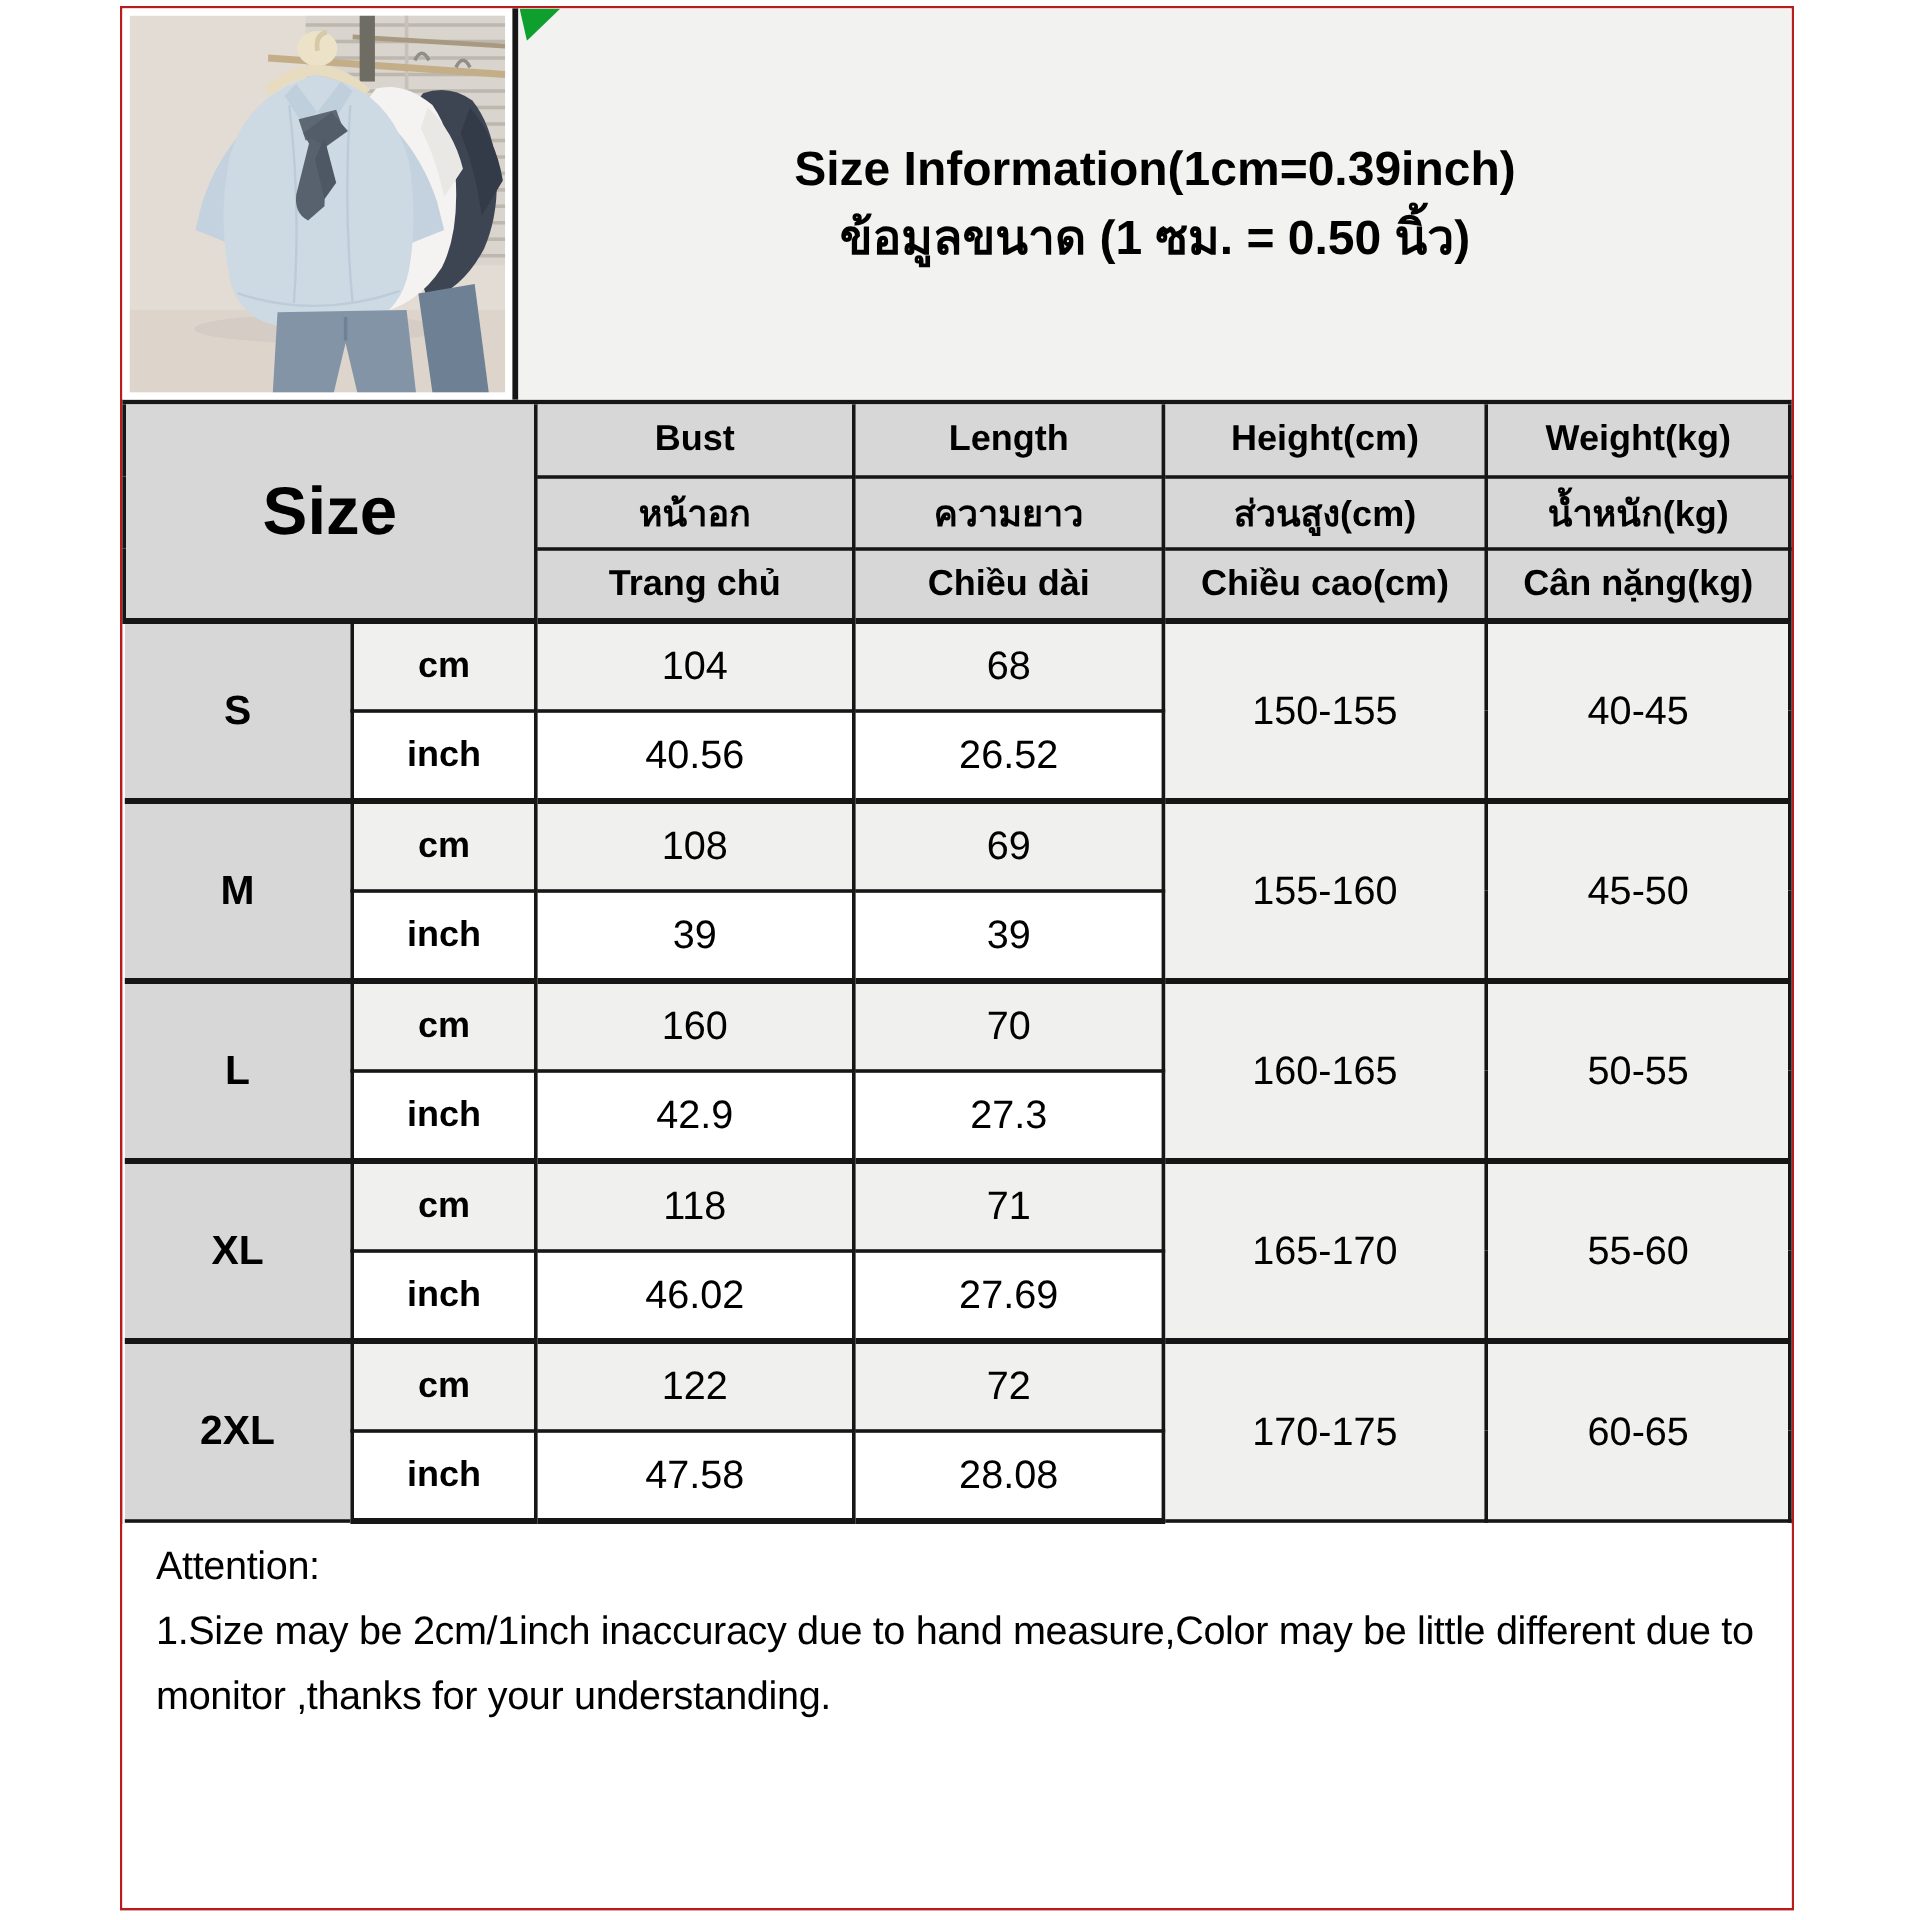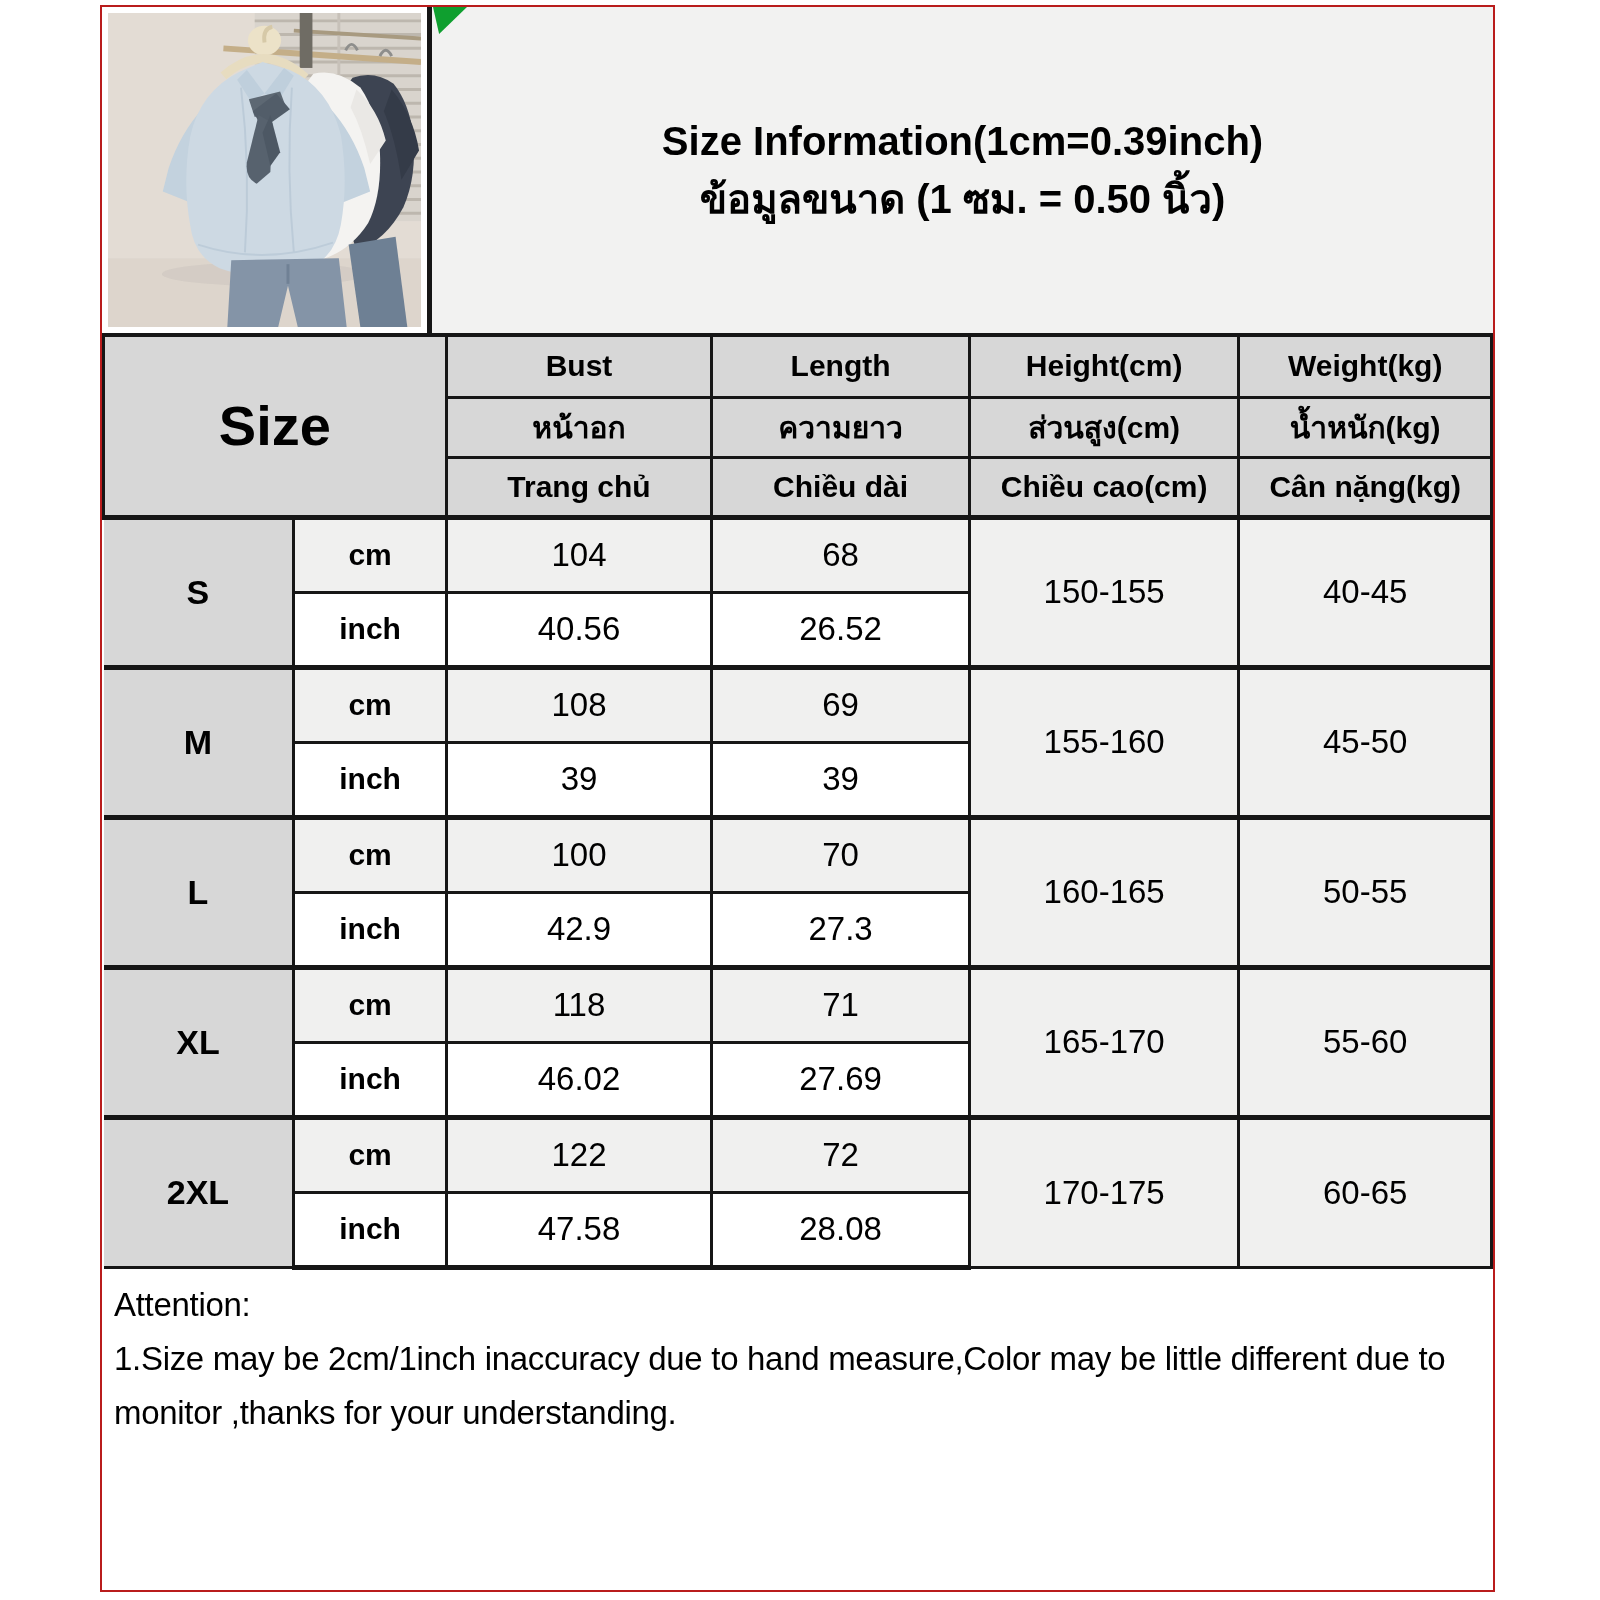--- a/index.html
+++ b/index.html
@@ -22,21 +22,21 @@
   tbody tr{height:75px;}
   tbody th.size-cell{background:#d7d7d7;font-size:34px;font-weight:bold;border-left:0;}
   tbody td{font-size:33px;font-weight:400;background:#fff;}
   tbody td.unit{font-weight:bold;font-size:30px;text-align:center;}
   tbody tr.cm-row td{background:#f0f0ef;}
   tbody tr.cm-row td,tbody tr.cm-row th{border-top-width:5px;}
   tbody td.span{background:#f0f0ef;}
   tbody tr.last td{border-bottom-width:5px;}
   td.colend,th.colend{border-right:0;}
   
-  .attention{flex:1;background:#fff;padding:8px 12px 0 12px;font-size:33px;line-height:54px;letter-spacing:-0.3px;}
+  .attention{flex:1;background:#fff;padding:8px 12px 0 28px;font-size:33px;line-height:54px;letter-spacing:-0.3px;}
 </style>
 </head>
 <body>
 
 <div class="sheet">
 
   <div class="top">
     <div class="photo-cell">
       <svg viewBox="0 0 320 320" preserveAspectRatio="none">
         <rect width="320" height="320" fill="#e3dcd4"></rect>
@@ -166,21 +166,21 @@
         <td class="span colend" rowspan="2">45-50</td>
       </tr>
       <tr class="inch-row">
         <td class="unit">inch</td>
         <td>39</td>
         <td>39</td>
       </tr>
       <tr class="cm-row">
         <th class="size-cell" rowspan="2">L</th>
         <td class="unit">cm</td>
-        <td>100</td>
+        <td>160</td>
         <td>70</td>
         <td class="span" rowspan="2">160-165</td>
         <td class="span colend" rowspan="2">50-55</td>
       </tr>
       <tr class="inch-row">
         <td class="unit">inch</td>
         <td>42.9</td>
         <td>27.3</td>
       </tr>
       <tr class="cm-row">

